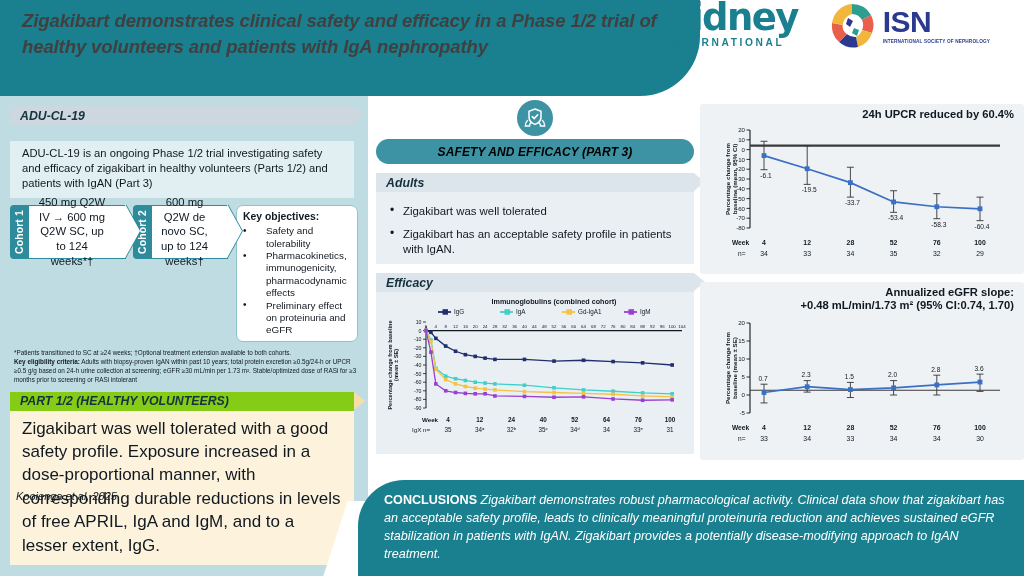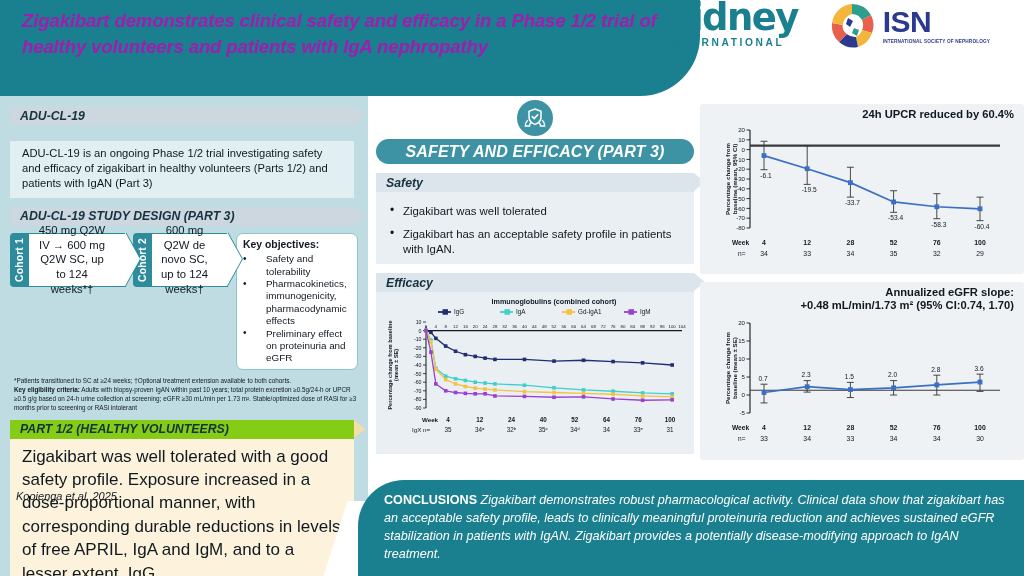--- a/index.html
+++ b/index.html
@@ -15,21 +15,21 @@
   .header {
     position: absolute; left: 0; top: 0; width: 1024px; height: 96px;
   }
   .header-teal {
     position: absolute; left: 0; top: 0; width: 700px; height: 96px;
     background: #1a7f8e;
     border-bottom-right-radius: 60px;
   }
   .header-title {
     position: absolute; left: 22px; top: 8px; width: 640px;
-    color: #a21caf;
+    color: #404040;
     font-size: 18.5px; font-weight: bold; font-style: italic;
     line-height: 1.42;
     letter-spacing: -0.1px;
   }
   .logos {
     position: absolute; left: 660px; top: 0; width: 334px; height: 96px;
     display: flex; align-items: flex-start; gap: 28px; padding-left: 8px;
   }
   .kidney-logo { display: flex; flex-direction: column; align-items: flex-start; }
   .kidney-word {
@@ -139,23 +139,23 @@
   }
 
   
   .mid-col { position: absolute; left: 376px; top: 100px; width: 318px; }
   .shield-wrap { display: flex; justify-content: center; margin-bottom: 3px; }
   .shield-circle {
     width: 36px; height: 36px; border-radius: 50%; background: #3d93a3;
     display: flex; align-items: center; justify-content: center;
   }
   .pill {
-    background: #3d93a3; color: #ffffff; border-radius: 14px;
+    background: #3d93a3; color: #000000; border-radius: 14px;
     height: 25px; display: flex; align-items: center; justify-content: center;
-    font-size: 16px; font-weight: bold; font-style: italic;
+    font-size: 12px; font-weight: bold; font-style: italic;
     letter-spacing: 0.1px;
   }
   .mid-banner {
     position: relative; margin-top: 9px;
     height: 19px; background: #dde5ec;
     display: flex; align-items: center; padding-left: 10px;
     font-size: 12.3px; font-weight: bold; font-style: italic; color: #16323d;
   }
   .mid-banner::after {
     content: ""; position: absolute; right: -11px; top: 0;
@@ -238,25 +238,20 @@
 
   <div style="padding:10px 14px 0 10px;">
     <div class="banner banner-grey">
       <span>ADU-CL-19</span>
     </div>
   </div>
   <div style="padding:16px 14px 0 10px;">
     <div class="panel-white">ADU-CL-19 is an ongoing Phase 1/2 trial investigating safety and efficacy of zigakibart in healthy volunteers (Parts 1/2) and patients with IgAN (Part 3)</div>
   </div>
 
-  <div style="padding:9px 14px 0 10px;">
-    <div class="banner banner-grey">
-      <span>ADU-CL-19 STUDY DESIGN (PART 3)</span>
-    </div>
-  </div>
 
   <div class="study-body">
     <div class="cohort-col">
       <div class="cohort-row">
         <div class="cohort-tab">
           <span>Cohort 1</span>
         </div>
         <div class="cohort-box">450 mg Q2W IV → 600 mg Q2W SC, up to 124 weeks*†</div>
       </div>
       <div class="cohort-row">
@@ -303,21 +298,21 @@
         <path d="M5.5 15.5 c-1.6 1.2 -2.2 3.2 -2.2 5.5 h4.2 c0 -1.6 0.5 -2.6 1.6 -3.4" fill="none" stroke="#ffffff" stroke-width="1.4" stroke-linecap="round"></path>
         <path d="M20.5 15.5 c1.6 1.2 2.2 3.2 2.2 5.5 h-4.2 c0 -1.6 -0.5 -2.6 -1.6 -3.4" fill="none" stroke="#ffffff" stroke-width="1.4" stroke-linecap="round"></path>
       </svg>
     </div>
   </div>
   <div class="pill">
     <span>SAFETY AND EFFICACY (PART 3)</span>
   </div>
 
   <div class="mid-banner">
-    <span>Safety</span>
+    <span>Adults</span>
   </div>
   <div class="mid-body">
     <ul>
       <li>Zigakibart was well tolerated</li>
       <li>Zigakibart has an acceptable safety profile in patients with IgAN.</li>
     </ul>
   </div>
 
   <div class="mid-banner">
     <span>Efficacy</span>

